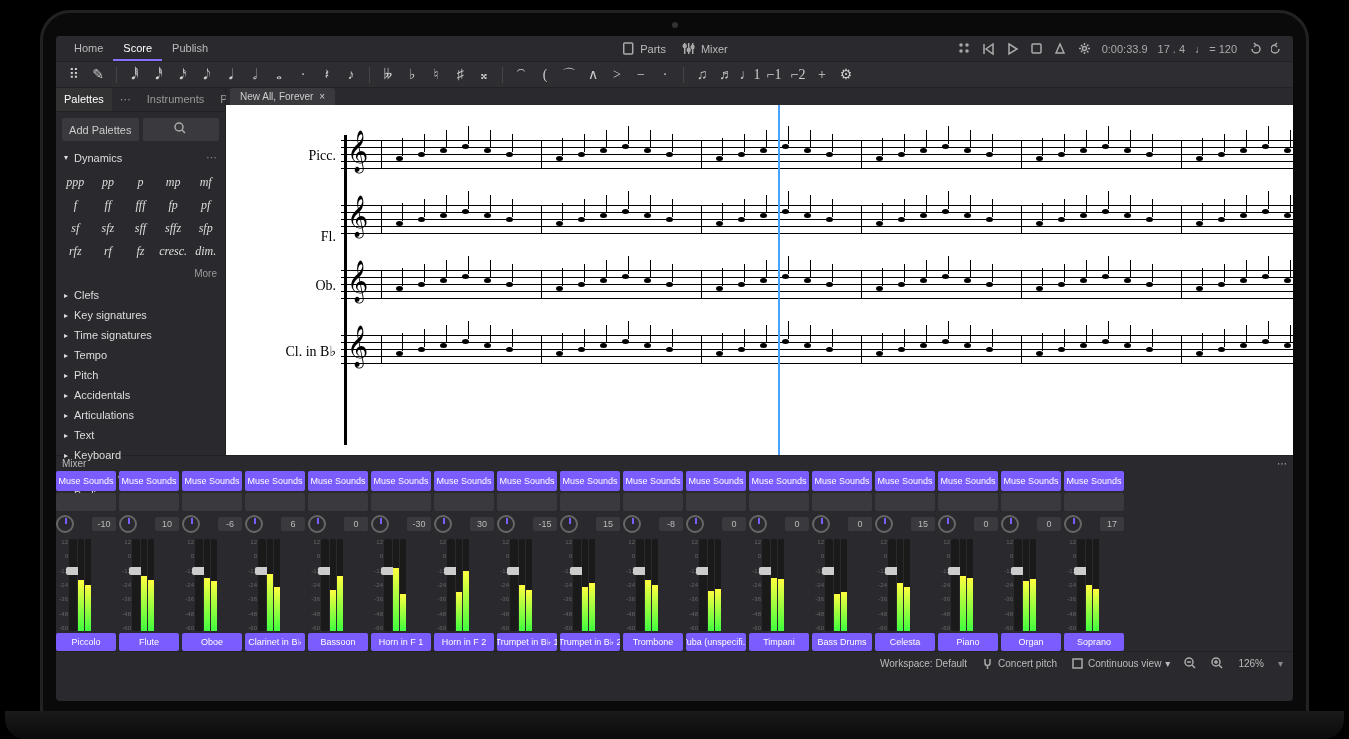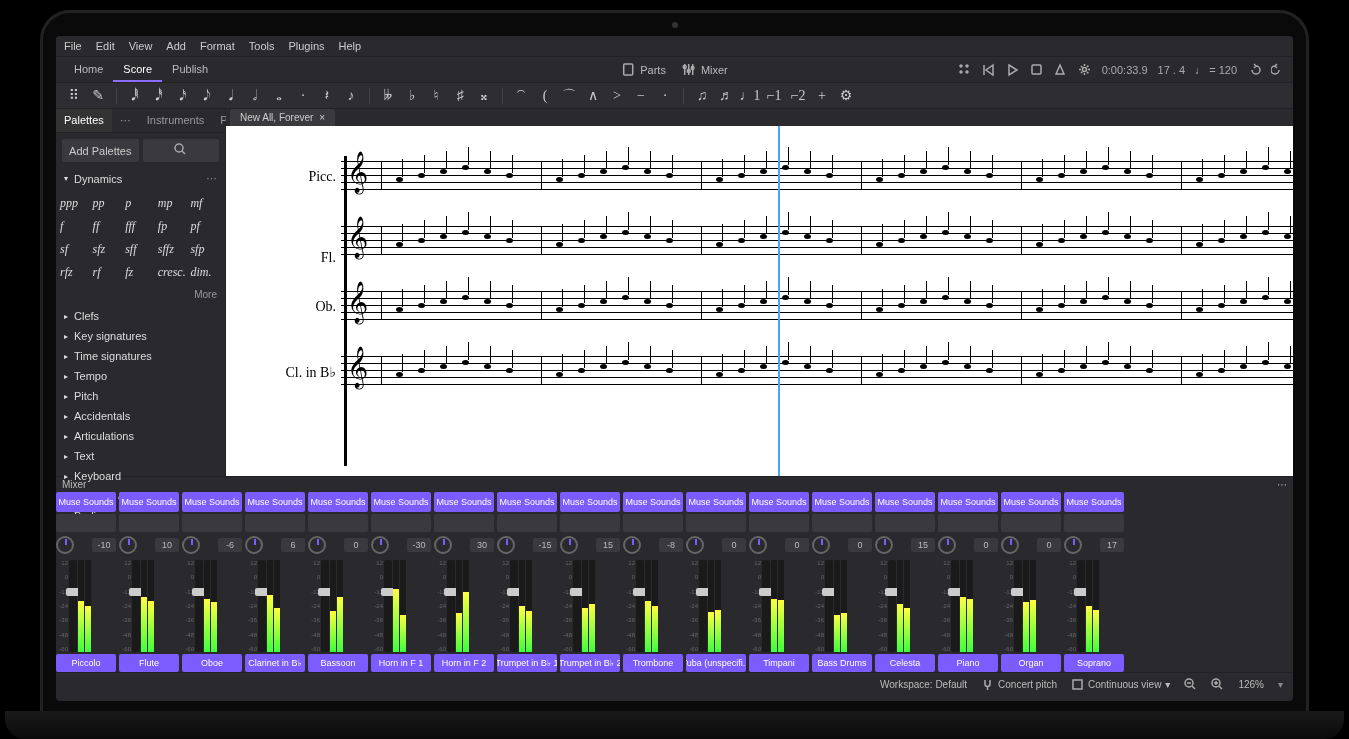--- a/index.html
+++ b/index.html
@@ -31,21 +31,21 @@
 .sidetabs div { padding:5px 8px; cursor:pointer; color:#999; }
 .sidetabs div.active { color:#fff; background:#333; }
 .addpal { display:flex; gap:4px; padding:6px; }
 .addpal button { flex:1; background:#3a3a3e; border:none; color:#ccc; padding:4px; font-size:11px; cursor:pointer; border-radius:2px; }
 .addpal .srch { width:24px; background:#3a3a3e; border:none; color:#ccc; cursor:pointer; border-radius:2px; }
 .palhdr { display:flex; align-items:center; padding:4px 8px; font-size:11px; color:#ddd; cursor:pointer; }
 .palhdr::before { content:"▸"; margin-right:6px; font-size:8px; }
 .palhdr.open::before { content:"▾"; }
 .palhdr .dots { margin-left:auto; color:#888; }
 .dyngrid { display:grid; grid-template-columns:repeat(5,1fr); gap:2px; padding:4px; }
-.dyngrid div { text-align:left; font-style:italic; font-family:serif; font-size:12px; padding:3px 0; cursor:pointer; color:#ddd; }
+.dyngrid div { text-align:center; font-style:italic; font-family:serif; font-size:12px; padding:3px 0; cursor:pointer; color:#ddd; }
 .more { text-align:right; padding:2px 8px 6px; font-size:10px; color:#999; cursor:pointer; }
 
 .scorearea { flex:1; background:#2a2a2e; display:flex; flex-direction:column; }
 .doctab { display:flex; padding:0 4px; font-size:10px; }
 .doctab .dt { background:#3a3a3e; padding:3px 10px; color:#ccc; display:flex; gap:6px; cursor:pointer; border-radius:3px 3px 0 0; }
 .score { flex:1; background:#fff; position:relative; overflow:hidden; }
 .staff { position:absolute; left:115px; right:0; height:32px; }
 .staff .lines { position:absolute; inset:0; }
 .staff .lines div { position:absolute; left:0; right:0; height:1px; background:#000; }
 .instlbl { position:absolute; right:calc(100% - 110px); font-family:"Times New Roman",serif; font-size:14px; color:#000; text-align:right; width:100px; }
@@ -85,30 +85,20 @@
 svg.ico { width:13px; height:13px; stroke:#aaa; fill:none; stroke-width:1.5; }
 </style>
 </head>
 <body>
 
 <div class="laptop">
  <div class="bezel"></div>
  <div class="camera"></div>
  <div class="screen">
 
-  <div class="menubar" id="menubar">
-        <span>File</span>
-        <span>Edit</span>
-        <span>View</span>
-        <span>Add</span>
-        <span>Format</span>
-        <span>Tools</span>
-        <span>Plugins</span>
-        <span>Help</span>
-      </div>
 
   <div class="tabbar">
     <div id="tabs" style="display:flex">
           <div class="tab">Home</div>
           <div class="tab active">Score</div>
           <div class="tab">Publish</div>
         </div>
     <div class="center">
       <div class="cbtn">
         <svg class="ico">

